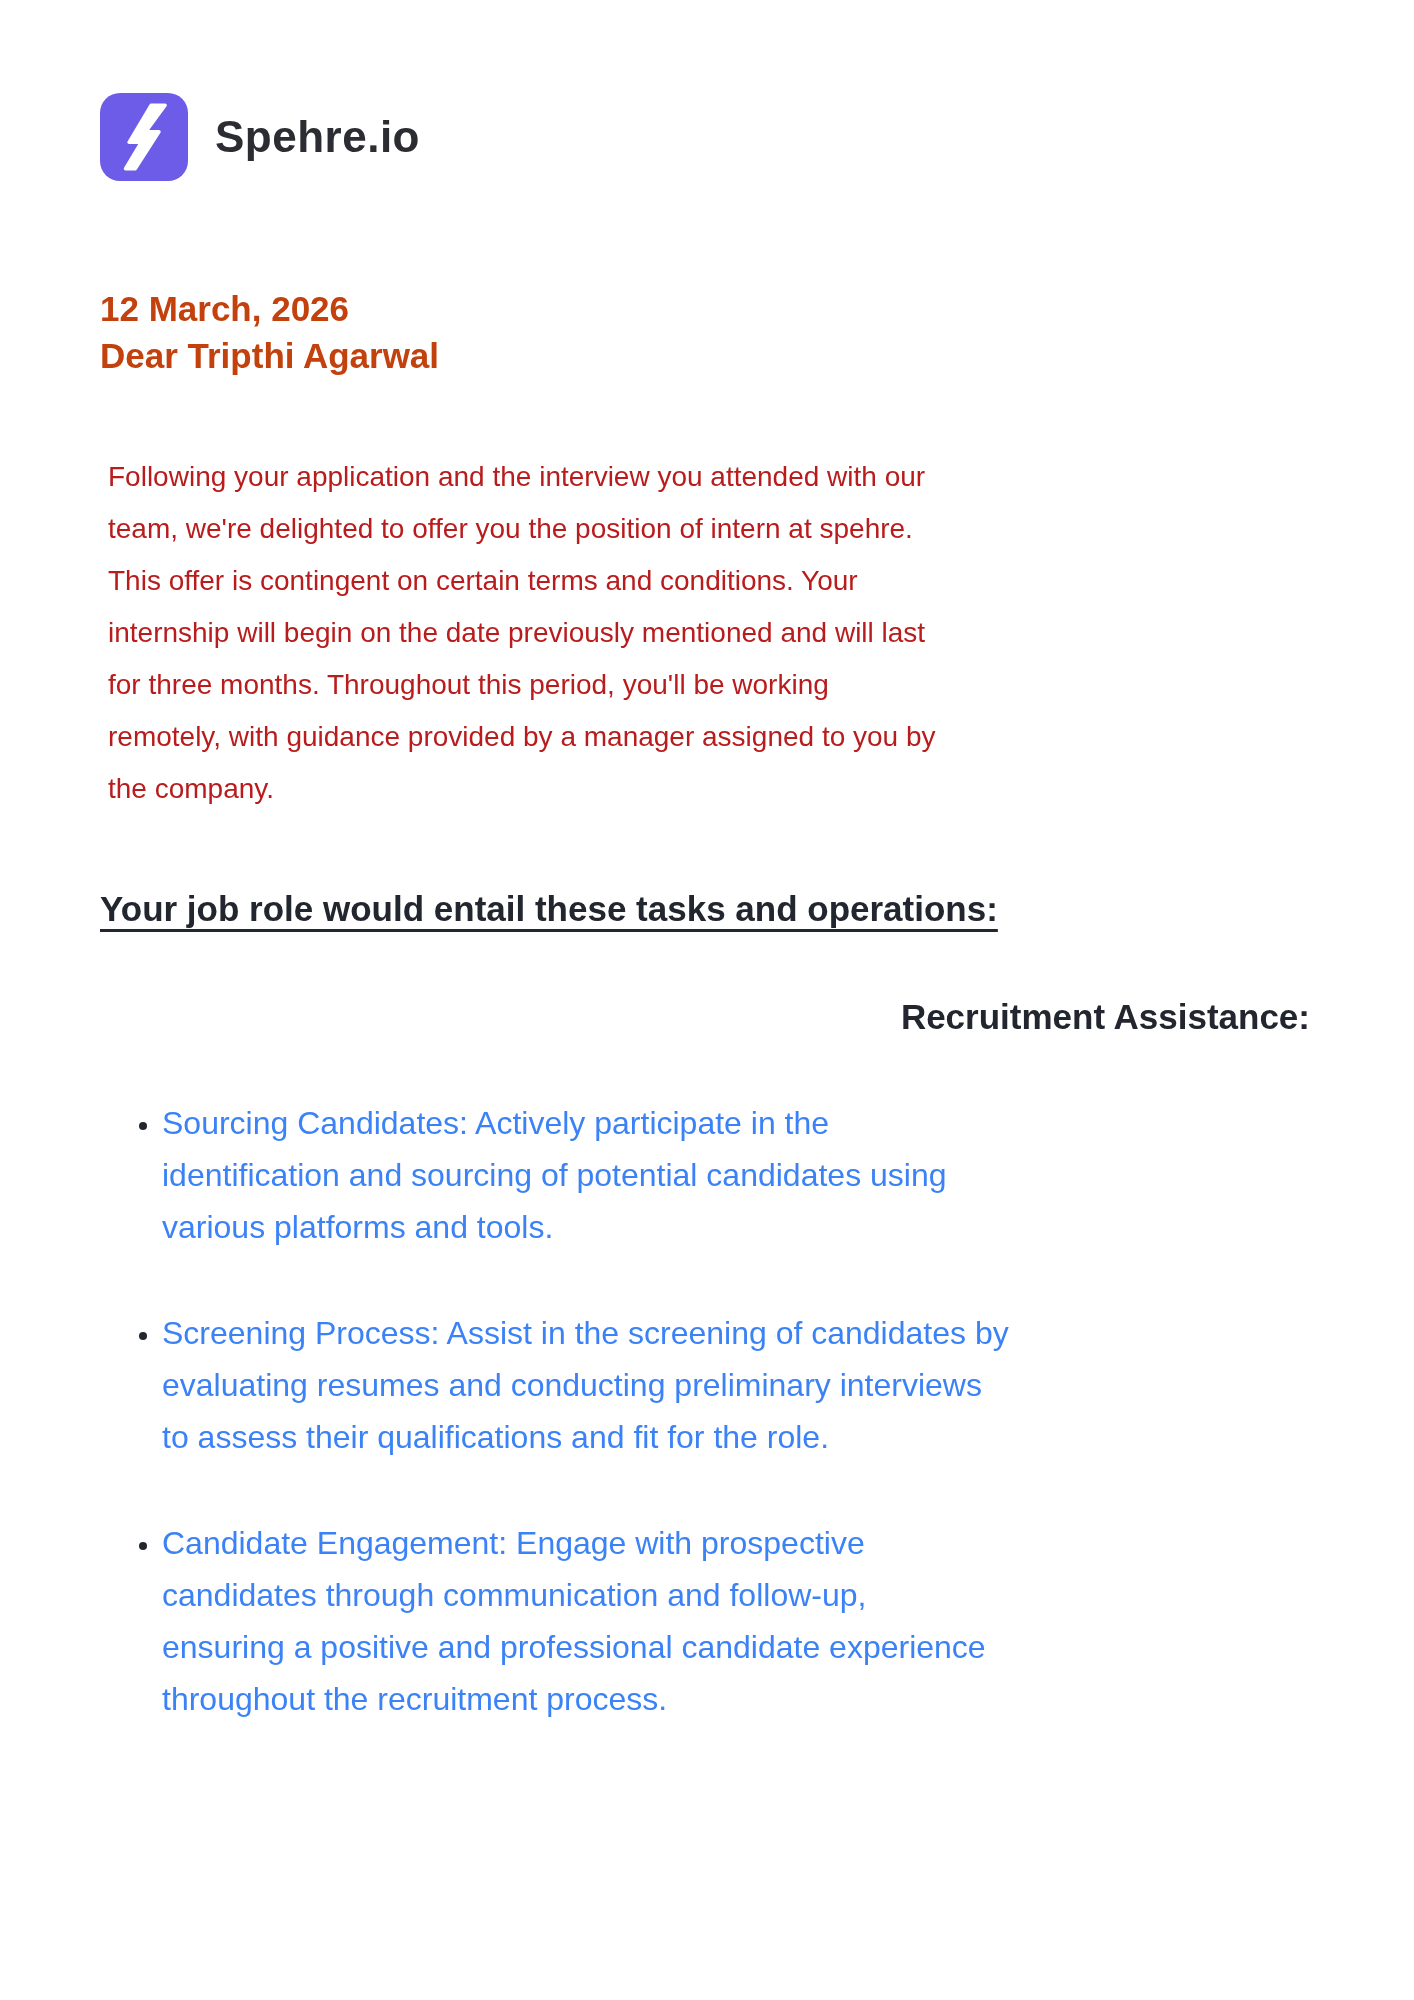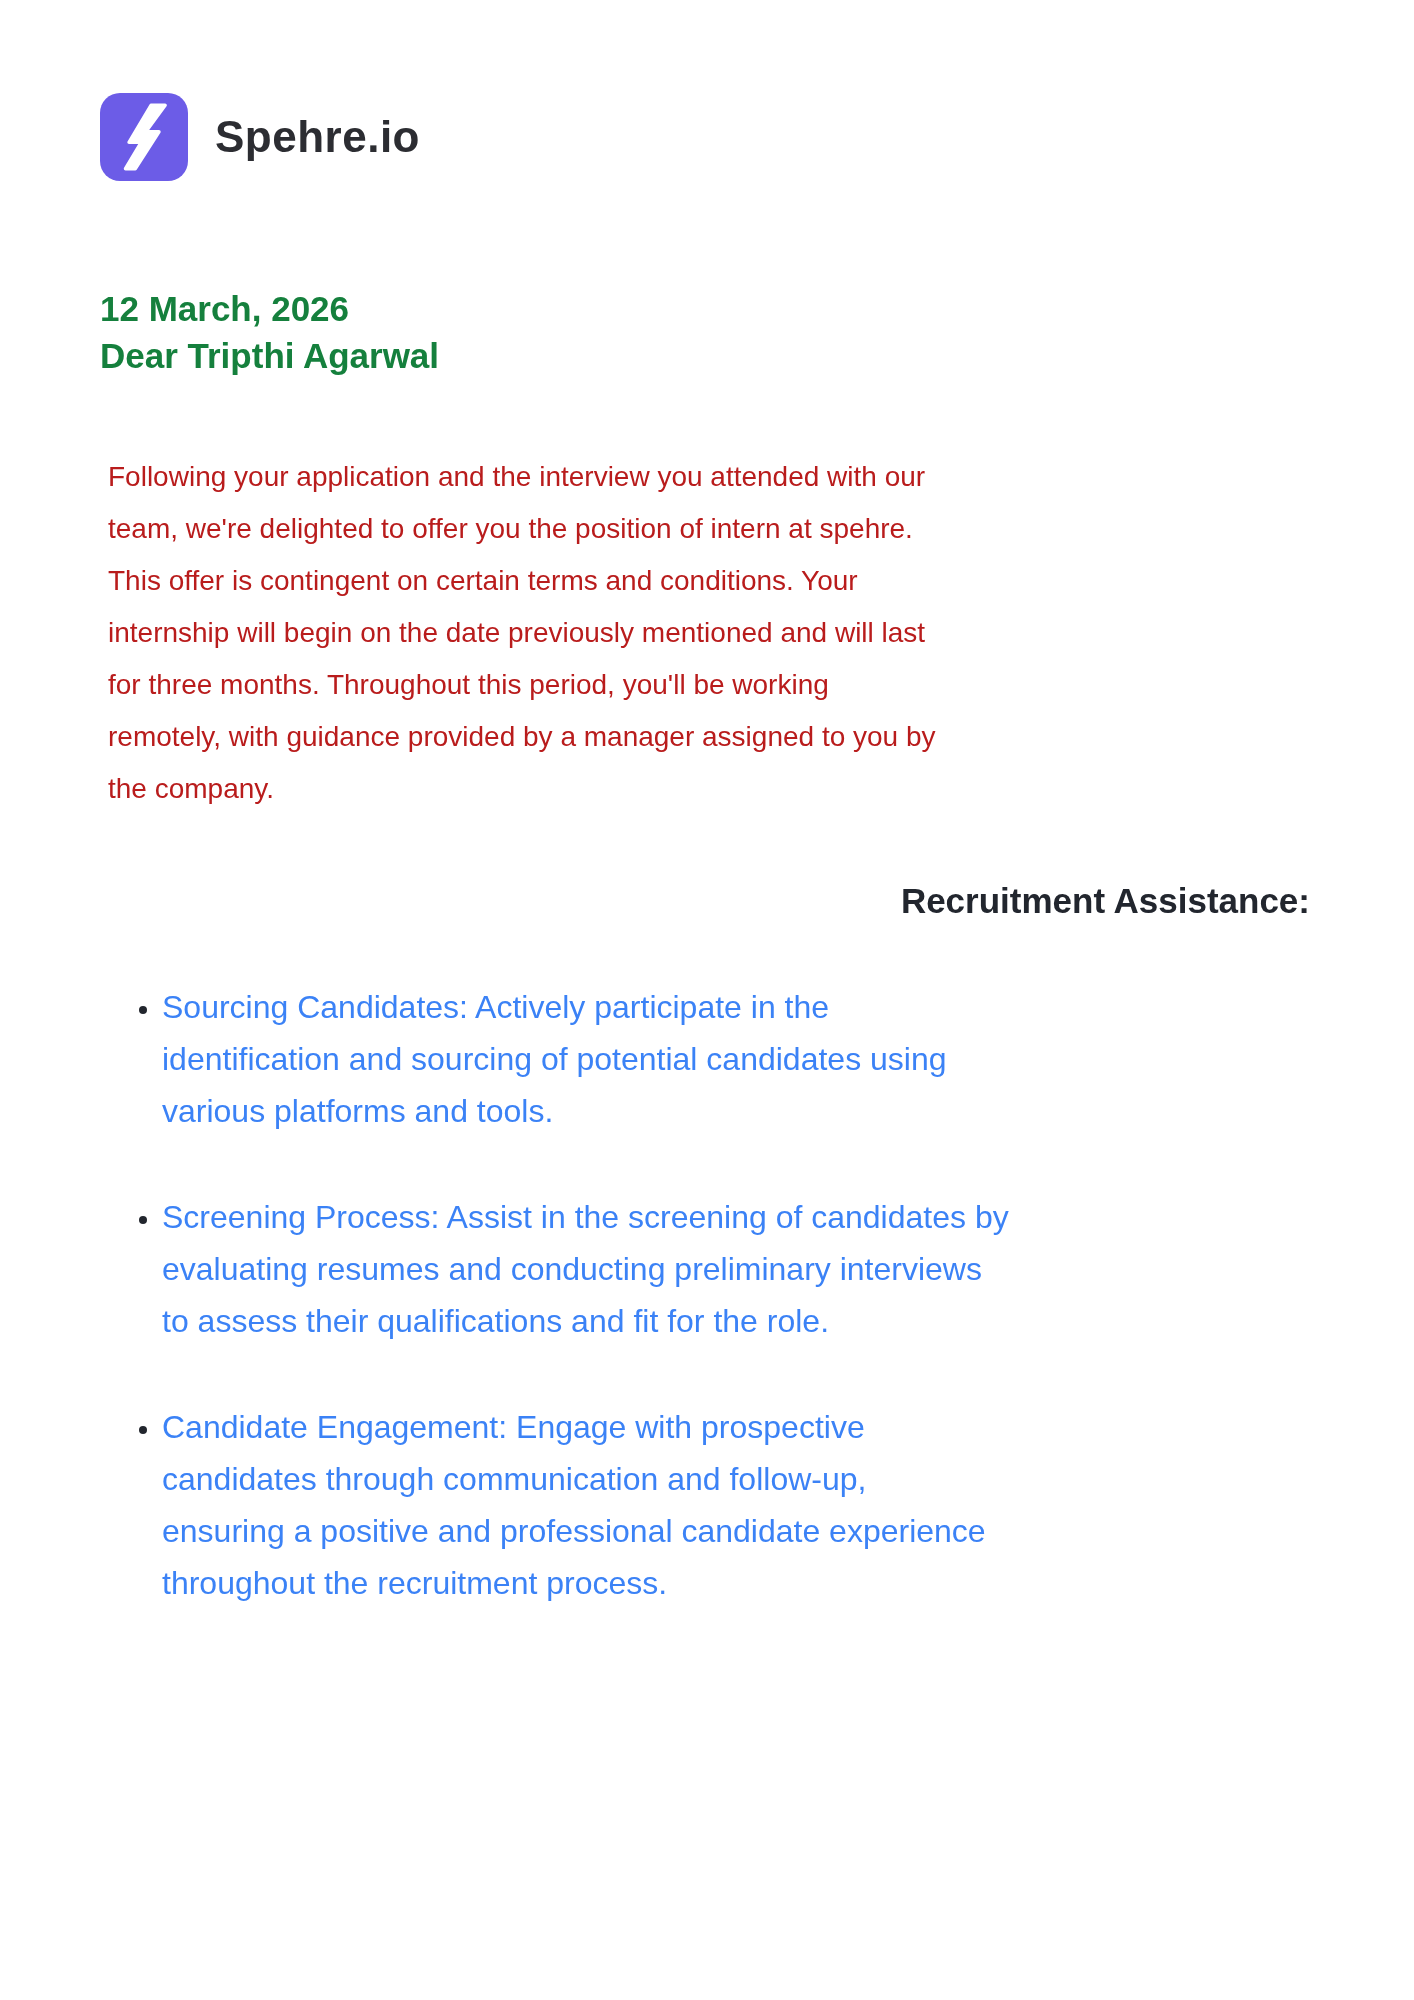--- a/index.html
+++ b/index.html
@@ -42,21 +42,21 @@
   .brand-name {
     font-size: 44px;
     font-weight: 700;
     color: #2C2D32;
     letter-spacing: 0.5px;
   }
   
   .slate-line {
     font-size: 35px;
     font-weight: 700;
-    color: #15803d;
+    color: #c2410c;
     line-height: 47px;
   }
   .subject {
     margin: 66px 0 0 0;
     font-size: 35px;
     font-weight: 700;
     color: #22262E;
     line-height: 44px;
   }
   .body-par {
@@ -123,20 +123,21 @@
 
 
     <p class="body-par">Following your application and the interview you attended with our
 team, we're delighted to offer you the position of intern at spehre.
 This offer is contingent on certain terms and conditions. Your
 internship will begin on the date previously mentioned and will last
 for three months. Throughout this period, you'll be working
 remotely, with guidance provided by a manager assigned to you by
 the company.</p>
 
+    <h2 class="tasks-heading">Your job role would entail these tasks and operations:</h2>
 
     <h3 class="sub-heading">Recruitment Assistance:</h3>
 
     <ul class="task-list">
       <li>Sourcing Candidates: Actively participate in the
 identification and sourcing of potential candidates using
 various platforms and tools.</li>
       <li>Screening Process: Assist in the screening of candidates by
 evaluating resumes and conducting preliminary interviews
 to assess their qualifications and fit for the role.</li>

